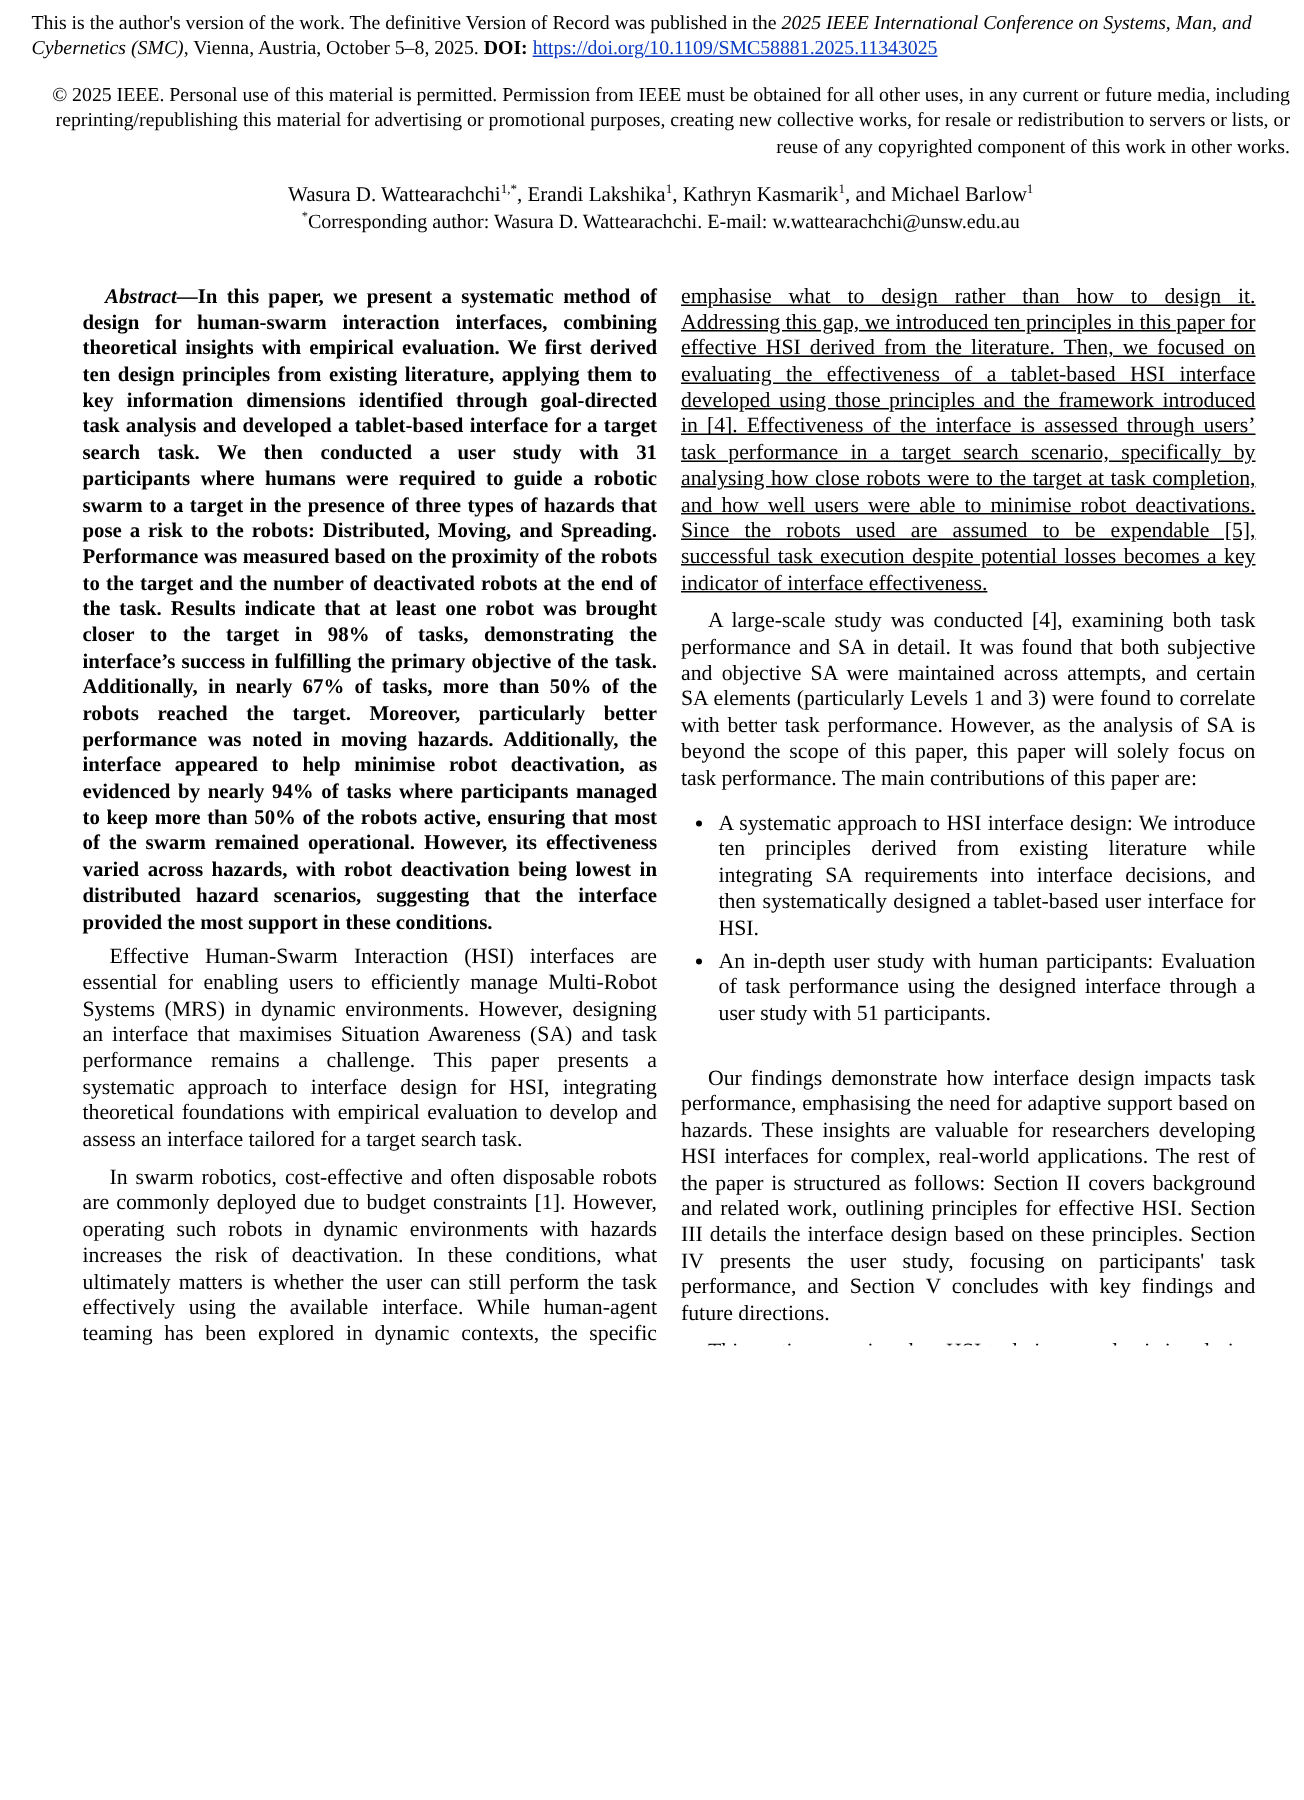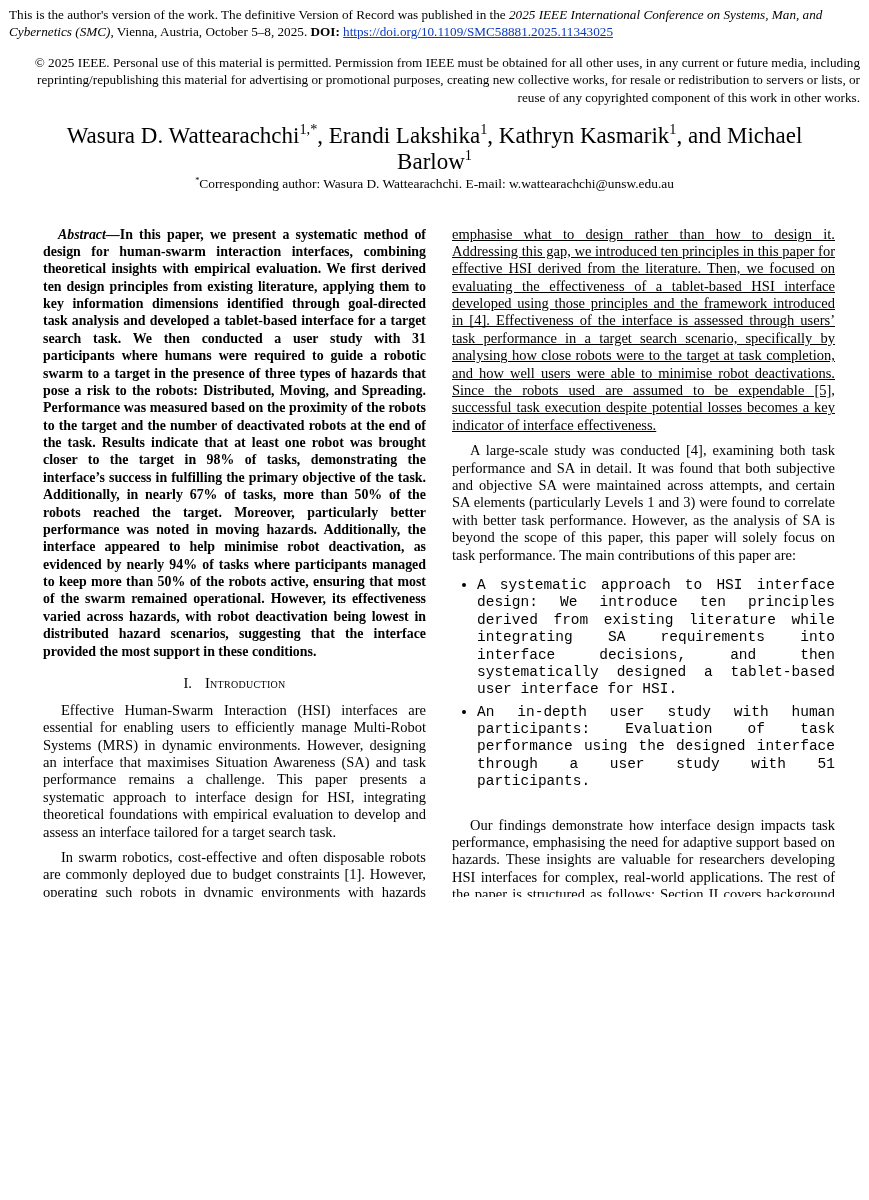--- a/index.html
+++ b/index.html
@@ -3,48 +3,48 @@
 <meta charset="utf-8">
 <style>
   * { margin: 0; padding: 0; box-sizing: border-box; }
   html, body { background: #ffffff; }
   body {
     width: 869px; height: 1200px;
     overflow: hidden;
     font-family: "Liberation Serif", "DejaVu Serif", serif;
     color: #000;
   }
-  .page { width: 869px; height: 897px; overflow: hidden; background: #fff; }
+  .page { width: 869px; height: 897px; overflow: hidden; background: #fff; padding-left: 12px; }
 
   
   .notice-block { padding: 6px 9px 0 9px; }
   .notice, .copyright {
     font-size: 13.2px; line-height: 1.3; text-align: left;
   }
   .copyright { margin-top: 14px; text-align: right; }
   .doi-link { color: #0b3bc2; text-decoration: underline; cursor: pointer; }
   .venue-italic { font-style: italic; }
   .doi-label { font-weight: bold; }
 
   
   .paper-head { padding: 0 30px; }
   .title {
     margin: 33px auto 0 auto;
     max-width: 800px;
     font-size: 29px; font-weight: bold; line-height: 1.28;
     text-align: center;
   }
-  .authors { margin-top: 17px; text-align: center; font-size: 23px; }
+  .authors { margin-top: 17px; text-align: center; font-size: 14px; }
   .authors sup, .affil sup { font-size: 0.62em; vertical-align: super; line-height: 0; }
   .affil { margin-top: 5px; text-align: center; font-size: 13.4px; line-height: 1.25; }
   .affil.corr { margin-top: 1px; }
 
   
   .columns {
-    display: flex; gap: 26px;
+    display: flex; gap: 16px;
     padding: 0 43px; margin-top: 33px;
   }
   .col { width: 383px; flex: 0 0 383px; }
 
   p.body-par {
     font-size: 14.5px; line-height: 1.2;
     text-align: justify; text-indent: 18px;
     margin-bottom: 8px;
   }
   p.noindent { text-indent: 0; text-decoration: underline; }
@@ -56,21 +56,21 @@
   }
   .abstract-label { font-style: italic; }
 
   h2.section-heading {
     font-size: 14.6px; font-weight: normal;
     text-align: center; margin: 15px 0 10px 0;
   }
   h2.section-heading .sec-num { display: inline-block; margin-right: 13px; }
   h2.section-heading .sc { font-variant: small-caps; letter-spacing: 0.3px; }
 
-  ul.contrib-list { margin: 13px 0 26px 6px; padding-left: 19px; font-family: Liberation Mono, monospace; }
+  ul.contrib-list { margin: 13px 0 26px 6px; padding-left: 19px; }
   ul.contrib-list li {
     font-size: 14.5px; line-height: 1.2; text-align: justify;
     margin-bottom: 5px;
   }
 </style>
 </head>
 <body>
 
 <div class="page">
 
@@ -92,23 +92,20 @@
     </div>
   </div>
 
   <div class="columns">
 
     <div class="col">
       <p class="abstract">
         <span class="abstract-label">Abstract</span><span>—In this paper, we present a systematic method of design for human-swarm interaction interfaces, combining theoretical insights with empirical evaluation. We first derived ten design principles from existing literature, applying them to key information dimensions identified through goal-directed task analysis and developed a tablet-based interface for a target search task. We then conducted a user study with 31 participants where humans were required to guide a robotic swarm to a target in the presence of three types of hazards that pose a risk to the robots: Distributed, Moving, and Spreading. Performance was measured based on the proximity of the robots to the target and the number of deactivated robots at the end of the task. Results indicate that at least one robot was brought closer to the target in 98% of tasks, demonstrating the interface’s success in fulfilling the primary objective of the task. Additionally, in nearly 67% of tasks, more than 50% of the robots reached the target. Moreover, particularly better performance was noted in moving hazards. Additionally, the interface appeared to help minimise robot deactivation, as evidenced by nearly 94% of tasks where participants managed to keep more than 50% of the robots active, ensuring that most of the swarm remained operational. However, its effectiveness varied across hazards, with robot deactivation being lowest in distributed hazard scenarios, suggesting that the interface provided the most support in these conditions.</span>
       </p>
 
-      <h2 class="section-heading">
-        <span class="sec-num">I.</span><span class="sc">Introduction</span>
-      </h2>
 
       <p class="body-par">Effective Human-Swarm Interaction (HSI) interfaces are essential for enabling users to efficiently manage Multi-Robot Systems (MRS) in dynamic environments. However, designing an interface that maximises Situation Awareness (SA) and task performance remains a challenge. This paper presents a systematic approach to interface design for HSI, integrating theoretical foundations with empirical evaluation to develop and assess an interface tailored for a target search task.</p>
       <p class="body-par">In swarm robotics, cost-effective and often disposable robots are commonly deployed due to budget constraints [1]. However, operating such robots in dynamic environments with hazards increases the risk of deactivation. In these conditions, what ultimately matters is whether the user can still perform the task effectively using the available interface. While human-agent teaming has been explored in dynamic contexts, the specific interaction between humans and robotic swarms remains underexplored.</p>
     </div>
 
     <div class="col">
       <p class="body-par noindent">emphasise what to design rather than how to design it. Addressing this gap, we introduced ten principles in this paper for effective HSI derived from the literature. Then, we focused on evaluating the effectiveness of a tablet-based HSI interface developed using those principles and the framework introduced in [4]. Effectiveness of the interface is assessed through users’ task performance in a target search scenario, specifically by analysing how close robots were to the target at task completion, and how well users were able to minimise robot deactivations. Since the robots used are assumed to be expendable [5], successful task execution despite potential losses becomes a key indicator of interface effectiveness.</p>
       <p class="body-par">A large-scale study was conducted [4], examining both task performance and SA in detail. It was found that both subjective and objective SA were maintained across attempts, and certain SA elements (particularly Levels 1 and 3) were found to correlate with better task performance. However, as the analysis of SA is beyond the scope of this paper, this paper will solely focus on task performance. The main contributions of this paper are:</p>
 
       <ul class="contrib-list">

